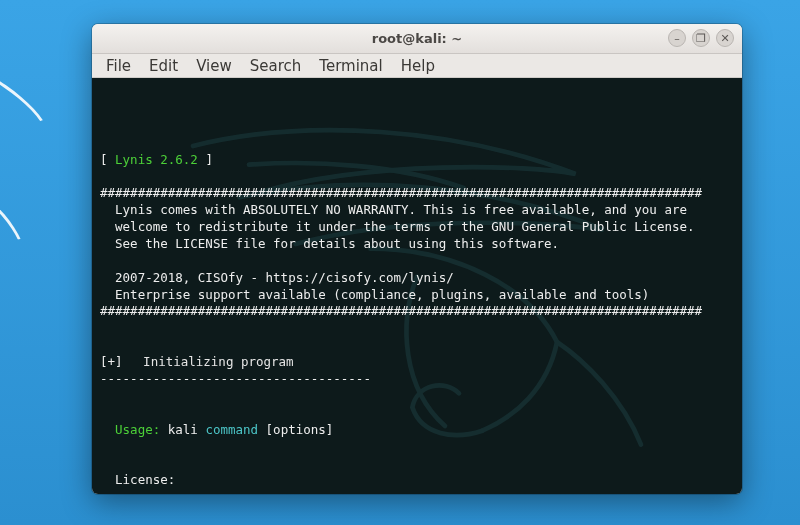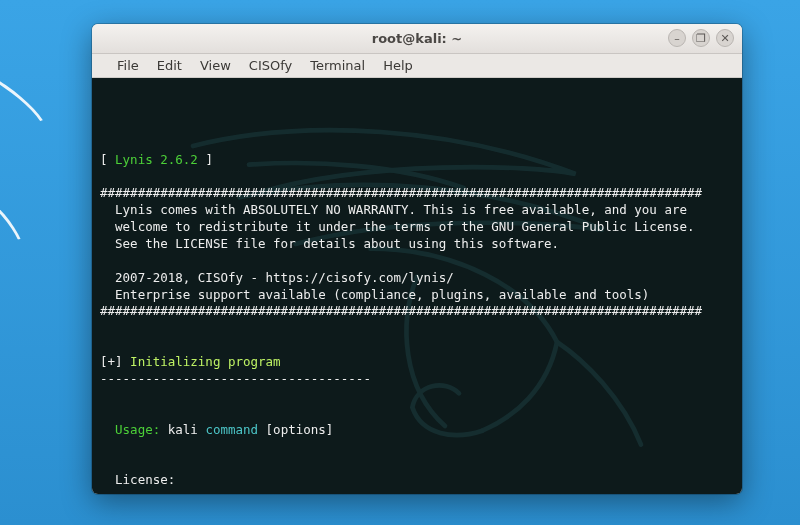--- a/index.html
+++ b/index.html
@@ -37,40 +37,40 @@
   .titlebar .title { font-size:13px; font-weight:700; color:#4b4845; }
   .winbtns { position:absolute; right:8px; top:5px; display:flex; gap:6px; }
   .winbtn {
     width:18px; height:18px; border-radius:50%;
     background:#d8d4d0; border:1px solid #b9b5b1;
     display:flex; align-items:center; justify-content:center;
     font-size:11px; color:#5a5754; cursor:pointer;
   }
   .menubar {
     height:24px; background:#ebe8e5; border-bottom:1px solid #cfccc8;
-    display:flex; align-items:center; gap:2px; padding:0 17px;
-    font-size:13px; color:#3b3936;
+    display:flex; align-items:center; gap:2px; padding:0 6px;
+    font-size:15px; color:#3b3936;
   }
   .menuitem { padding:2px 8px; border-radius:3px; cursor:pointer; }
 
   .terminal {
     flex:1; background:#0d1a1b; position:relative; overflow:hidden;
     font-family: "DejaVu Sans Mono","Liberation Mono",monospace;
     font-size:12.5px; line-height:1.35; color:#e7e7e7;
     padding:6px 2px 6px 8px;
     white-space:pre;
   }
   
   .dragon {
     position:absolute; inset:0; pointer-events:none; opacity:.28;
     display:flex; align-items:center; justify-content:center;
   }
   .dragon svg { width:560px; height:360px; }
   .term-content { position:relative; z-index:1; }
-  .wht{color:#eeeeee;} .grn{color:#4cd038;} .yel{color:#bef264;} .cyn{color:#4cc5c7;}
+  .wht{color:#eeeeee;} .grn{color:#4cd038;} .yel{color:#e5e5e5;margin-left:13px;} .cyn{color:#4cc5c7;}
 </style>
 </head>
 <body>
 
 <div class="swoosh sw1"></div>
 <div class="swoosh sw2"></div>
 <div class="swoosh sw3"></div>
 <div class="swoosh sw4"></div>
 <div class="swoosh sw5"></div>
 
@@ -81,21 +81,21 @@
       <div class="winbtn">–</div>
       <div class="winbtn">❐</div>
       <div class="winbtn">✕</div>
     </div>
   </div>
 
   <div class="menubar">
     <div class="menuitem">File</div>
     <div class="menuitem">Edit</div>
     <div class="menuitem">View</div>
-    <div class="menuitem">CISOfy</div>
+    <div class="menuitem">Search</div>
     <div class="menuitem">Terminal</div>
     <div class="menuitem">Help</div>
   </div>
 
   <div class="terminal">
     <div class="dragon">
       <svg viewBox="0 0 600 380">
         <g fill="none" stroke="#2a5e63" stroke-width="5" stroke-linecap="round">
           <path d="M60 40 C180 10 340 20 470 70 C420 60 250 55 130 90"></path>
           <path d="M110 95 C230 70 380 80 500 130 C430 120 280 115 170 145"></path>

